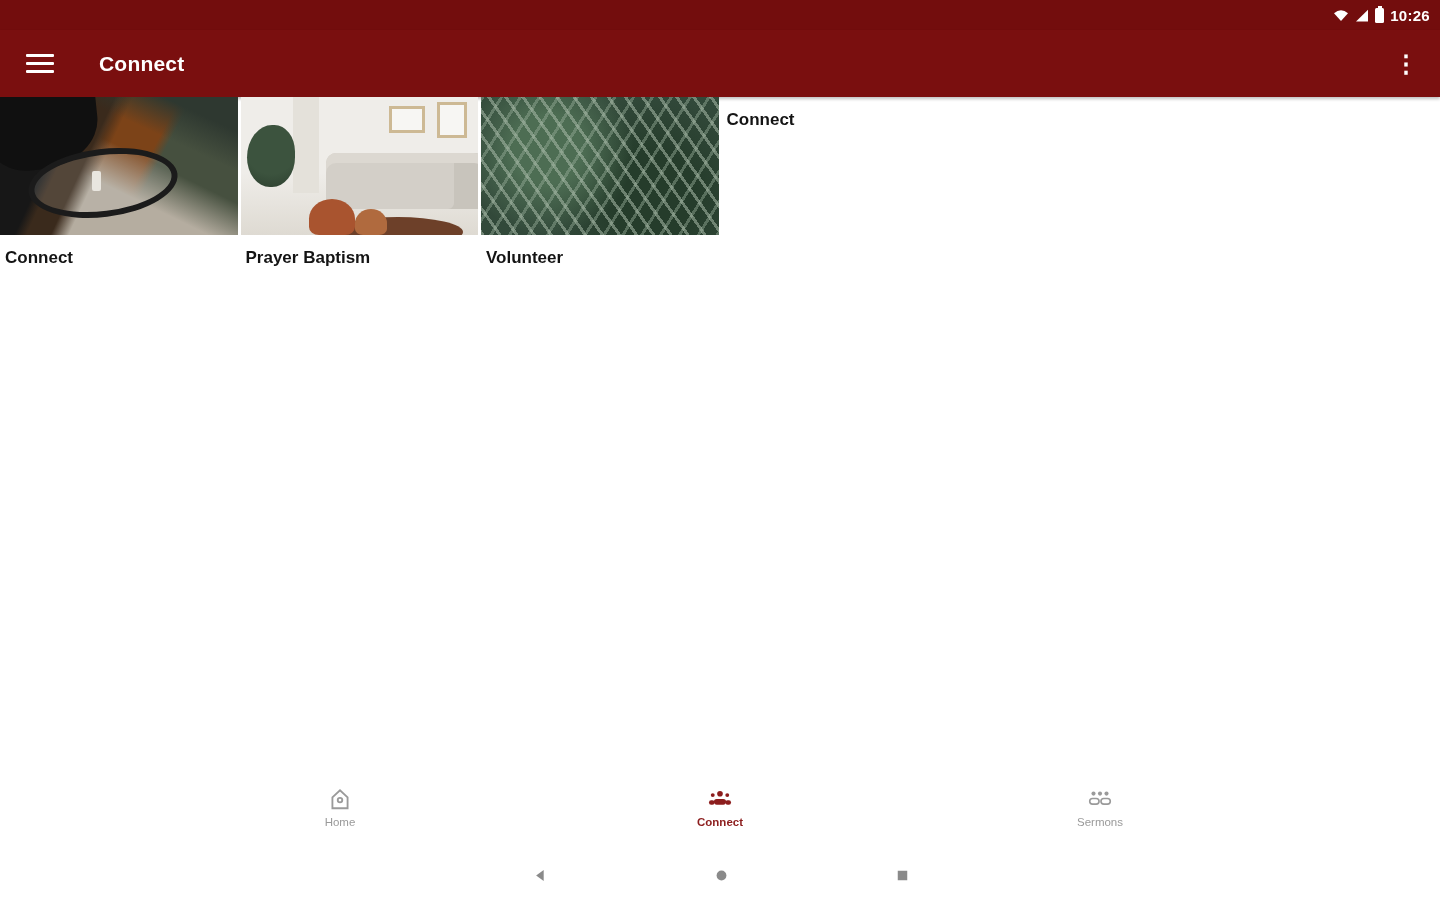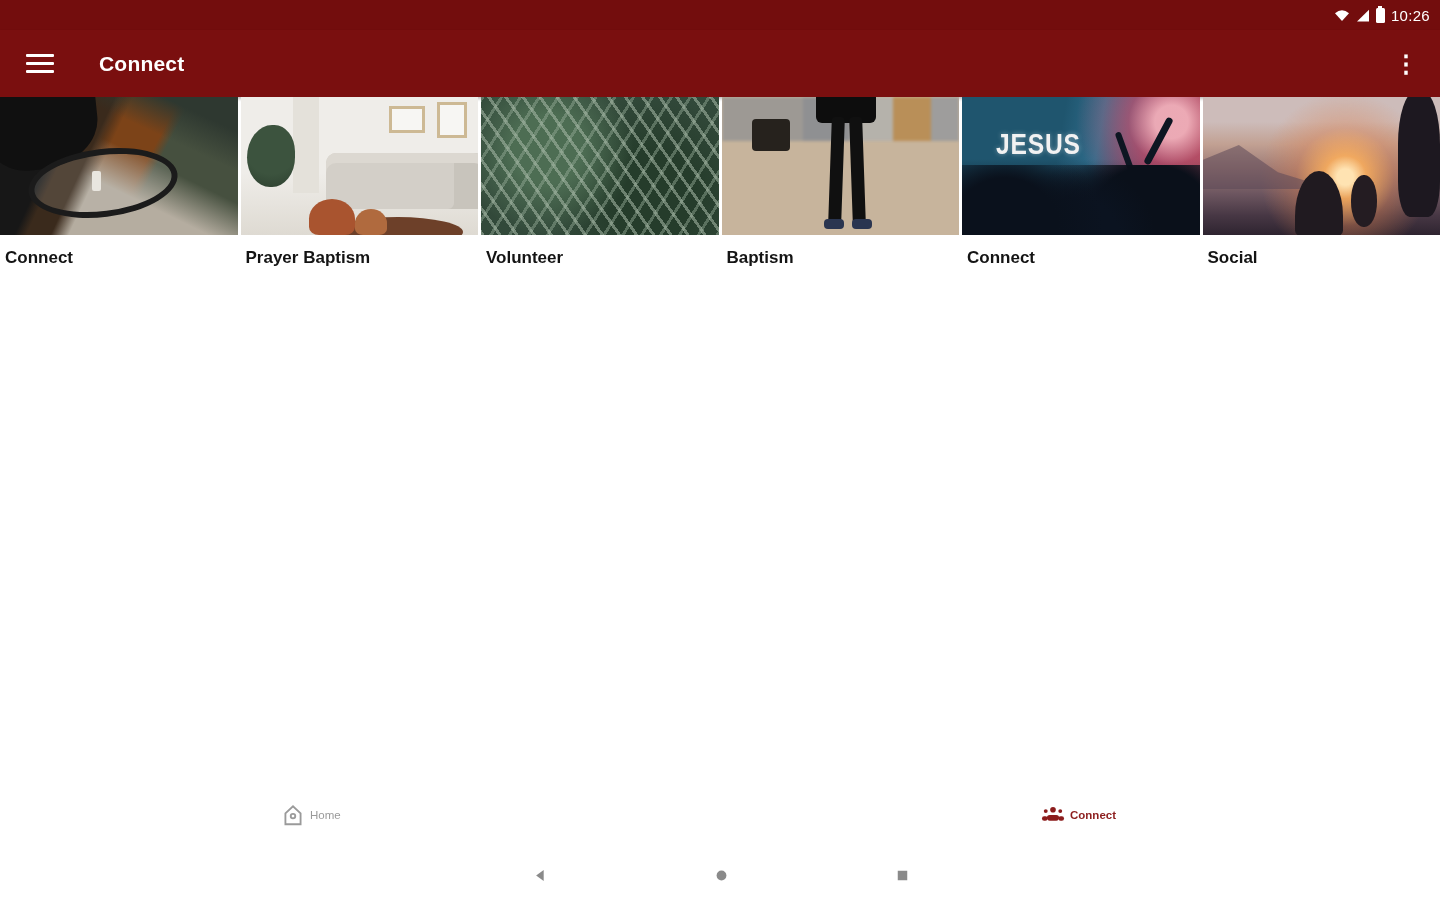--- a/index.html
+++ b/index.html
@@ -5,21 +5,21 @@
   * { margin:0; padding:0; box-sizing:border-box; }
   html,body { width:1440px; height:900px; background:#fff; overflow:hidden;
     font-family:"Liberation Sans", sans-serif; }
   .screen { position:relative; width:1440px; height:900px; background:#fff; }
 
   
   .statusbar { position:absolute; left:0; top:0; width:1440px; height:30px;
     background:#730d0d; display:flex; align-items:center; justify-content:flex-end;
     padding-right:10px; }
   .sb-group { display:flex; align-items:center; gap:6px; }
-  .sb-time { color:#fff; font-size:15px; font-weight:400; letter-spacing:.3px; }
+  .sb-time { color:#fff; font-size:15px; font-weight:700; letter-spacing:.3px; }
   .sb-batt { width:9px; height:15px; background:#fff; border-radius:1.5px; position:relative; }
   .sb-batt:before { content:""; position:absolute; top:-2px; left:2.5px; width:4px; height:2px; background:#fff; }
 
   
   .appbar { position:absolute; left:0; top:30px; width:1440px; height:67px;
     background:#7a0f0f; display:flex; align-items:center;
     box-shadow:0 2px 3px rgba(0,0,0,.25); }
   .hamburger { margin-left:26px; width:30px; height:24px; display:flex; flex-direction:column;
     justify-content:center; gap:4.5px; background:none; border:none; cursor:pointer; }
   .hamburger span { display:block; width:28px; height:3.5px; background:#fff; border-radius:1px; }
@@ -116,21 +116,21 @@
   .art-sit1 { position:absolute; left:92px; bottom:-2px; width:48px; height:66px; background:#201a20;
     border-radius:50% 50% 18% 18% / 68% 68% 10% 10%; }
   .art-sit2 { position:absolute; left:148px; bottom:8px; width:26px; height:52px; background:#241c22;
     border-radius:48%; }
   .art-stand { position:absolute; right:0px; top:-6px; width:42px; height:126px; background:#1d1820;
     border-radius:42% 42% 28% 28%; }
 
   
   .bottomnav { position:absolute; left:280px; top:786px; width:880px; height:58px;
     display:flex; justify-content:space-between; }
-  .nav-item { width:120px; display:flex; flex-direction:row; align-items:center; gap:4px;
+  .nav-item { width:120px; display:flex; flex-direction:column; align-items:center; gap:4px;
     color:#9a9a9a; cursor:pointer; }
   .nav-item svg { width:26px; height:26px; }
   .nav-label { font-size:11.5px; }
   .nav-item.active { color:#8c1d1d; }
   .nav-item.active .nav-label { font-weight:600; }
 
   
   .sysnav { position:absolute; left:525px; top:860px; width:392px; height:30px;
     display:flex; justify-content:space-between; align-items:center; color:#8a8a8a; }
   .sys-btn { background:none; border:none; cursor:pointer; color:#8a8a8a;
@@ -188,53 +188,25 @@
         <div class="art-pot2"></div>
       </div>
       <div class="tile-label">Prayer Baptism</div>
     </div>
 
     <div class="tile">
       <div class="tile-img img-volunteer"></div>
       <div class="tile-label">Volunteer</div>
     </div>
 
-    <div class="tile">
-      <div class="tile-img img-baptism">
-        <div class="art-bgband"></div>
-        <div class="art-bag"></div>
-        <div class="art-wood"></div>
-        <div class="art-torso"></div>
-        <div class="art-leg1"></div>
-        <div class="art-leg2"></div>
-        <div class="art-shoe1"></div>
-        <div class="art-shoe2"></div>
-      </div>
-      <div class="tile-label">Baptism</div>
-    </div>
-
-    <div class="tile">
-      <div class="tile-img img-website">
-        <div class="jesus-text">JESUS</div>
-        <div class="art-arm1"></div>
-        <div class="art-arm2"></div>
-        <div class="art-crowd"></div>
-      </div>
+
+    <div class="tile">
       <div class="tile-label">Connect</div>
     </div>
 
-    <div class="tile">
-      <div class="tile-img img-social">
-        <div class="art-mtn"></div>
-        <div class="art-sit1"></div>
-        <div class="art-sit2"></div>
-        <div class="art-stand"></div>
-      </div>
-      <div class="tile-label">Social</div>
-    </div>
 
   </div>
 
   <div class="bottomnav">
 
     <div class="nav-item">
       <svg viewBox="0 0 24 24" fill="none" stroke="currentColor" stroke-width="1.7">
         <path d="M5 20.5 V10.5 L12 4 L19 10.5 V20.5 Z"></path>
         <circle cx="12" cy="13" r="2.1"></circle>
       </svg>
@@ -247,20 +219,30 @@
         <circle cx="5.3" cy="8.4" r="1.8"></circle>
         <circle cx="18.7" cy="8.4" r="1.8"></circle>
         <rect x="6.4" y="12" width="11.2" height="5.2" rx="2.6"></rect>
         <rect x="1.8" y="13.2" width="5.2" height="4" rx="2"></rect>
         <rect x="17" y="13.2" width="5.2" height="4" rx="2"></rect>
       </svg>
       <span class="nav-label">Connect</span>
     </div>
 
 
+    <div class="nav-item">
+      <svg viewBox="0 0 24 24">
+        <circle cx="6" cy="7" r="1.9" fill="currentColor"></circle>
+        <circle cx="12" cy="7" r="1.9" fill="currentColor"></circle>
+        <circle cx="18" cy="7" r="1.9" fill="currentColor"></circle>
+        <rect x="2.5" y="11.5" width="8.6" height="5.2" rx="2.6" fill="none" stroke="currentColor" stroke-width="1.5"></rect>
+        <rect x="12.9" y="11.5" width="8.6" height="5.2" rx="2.6" fill="none" stroke="currentColor" stroke-width="1.5"></rect>
+      </svg>
+      <span class="nav-label">Sermons</span>
+    </div>
 
 
   </div>
 
   <div class="sysnav">
     <button class="sys-btn">
       <svg viewBox="0 0 24 24">
           <path d="M16 5 L6.5 12 L16 19 Z" fill="currentColor"></path>
         </svg>
     </button>

